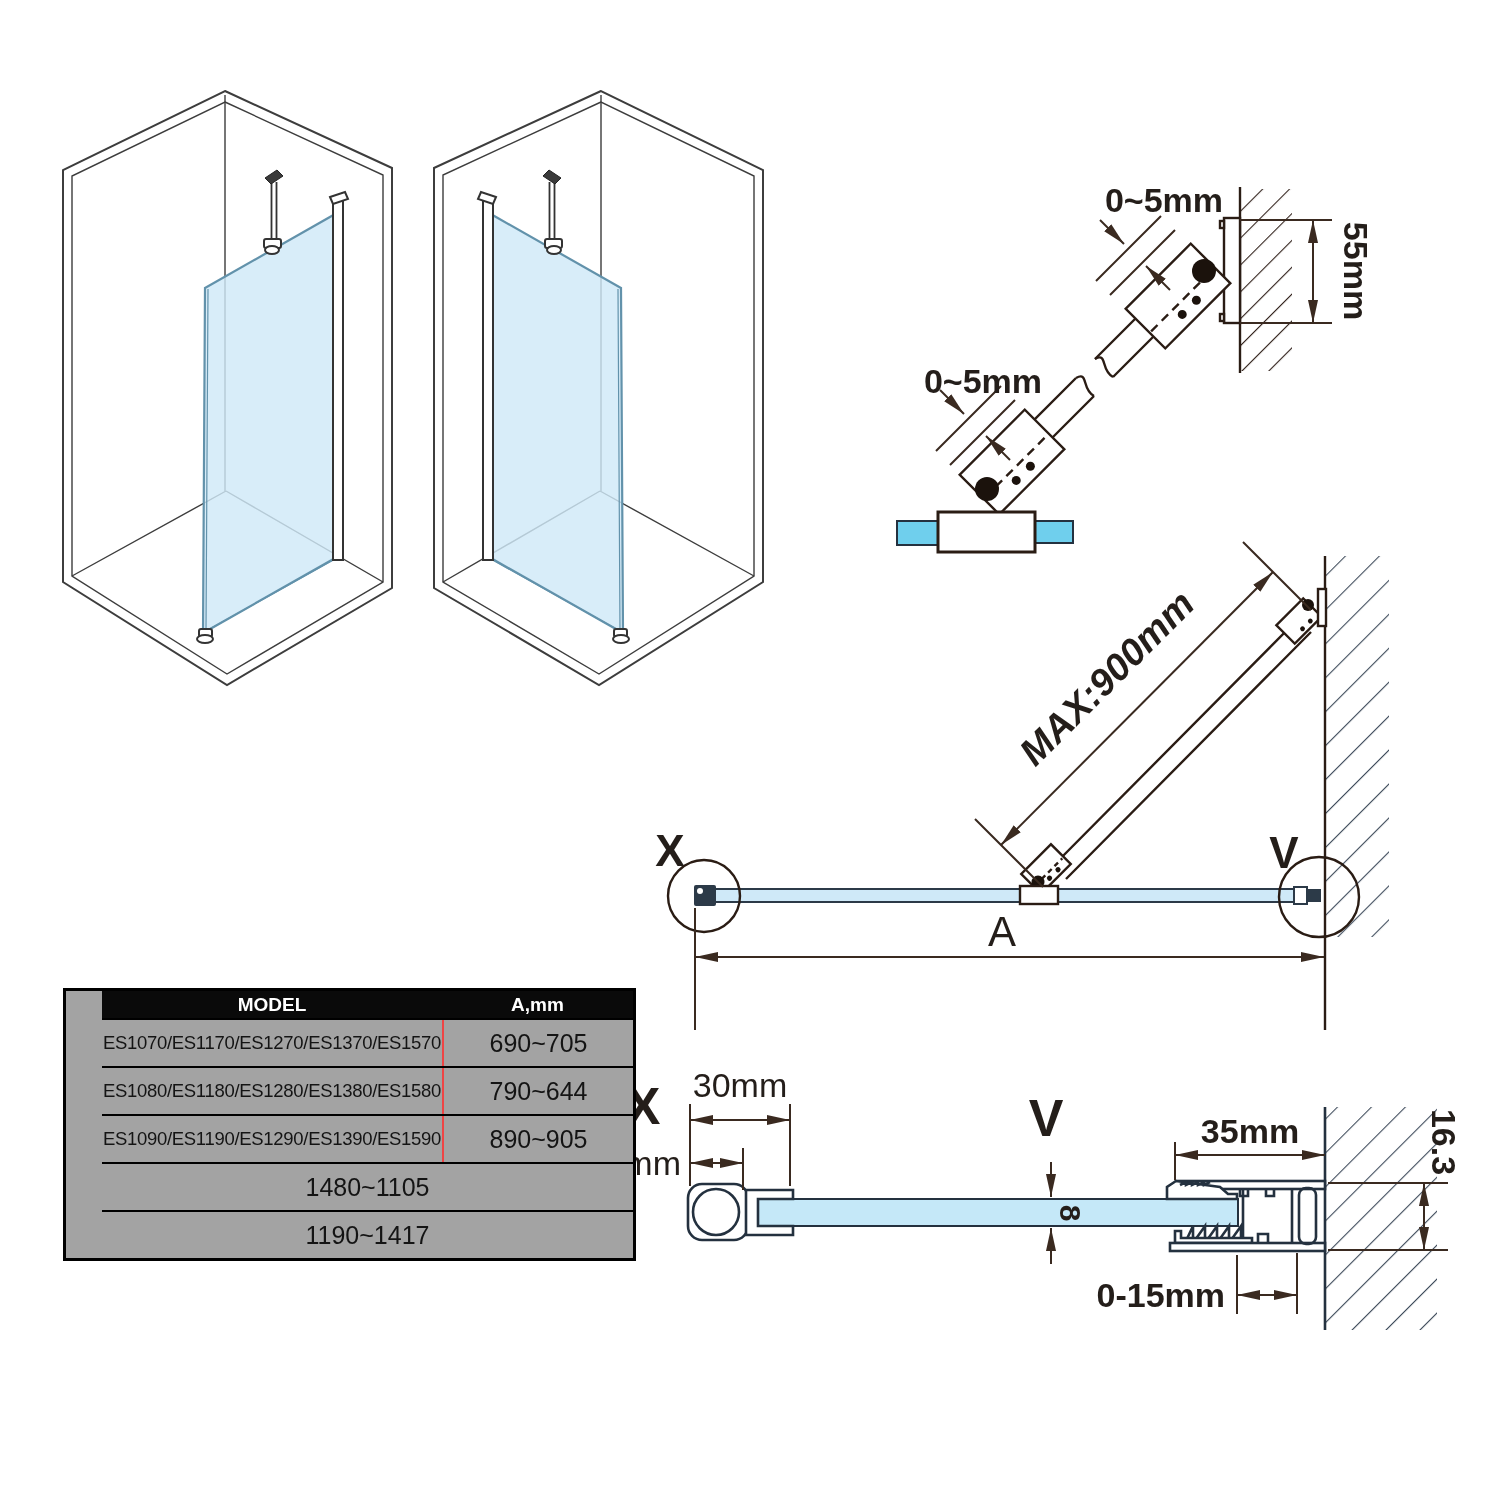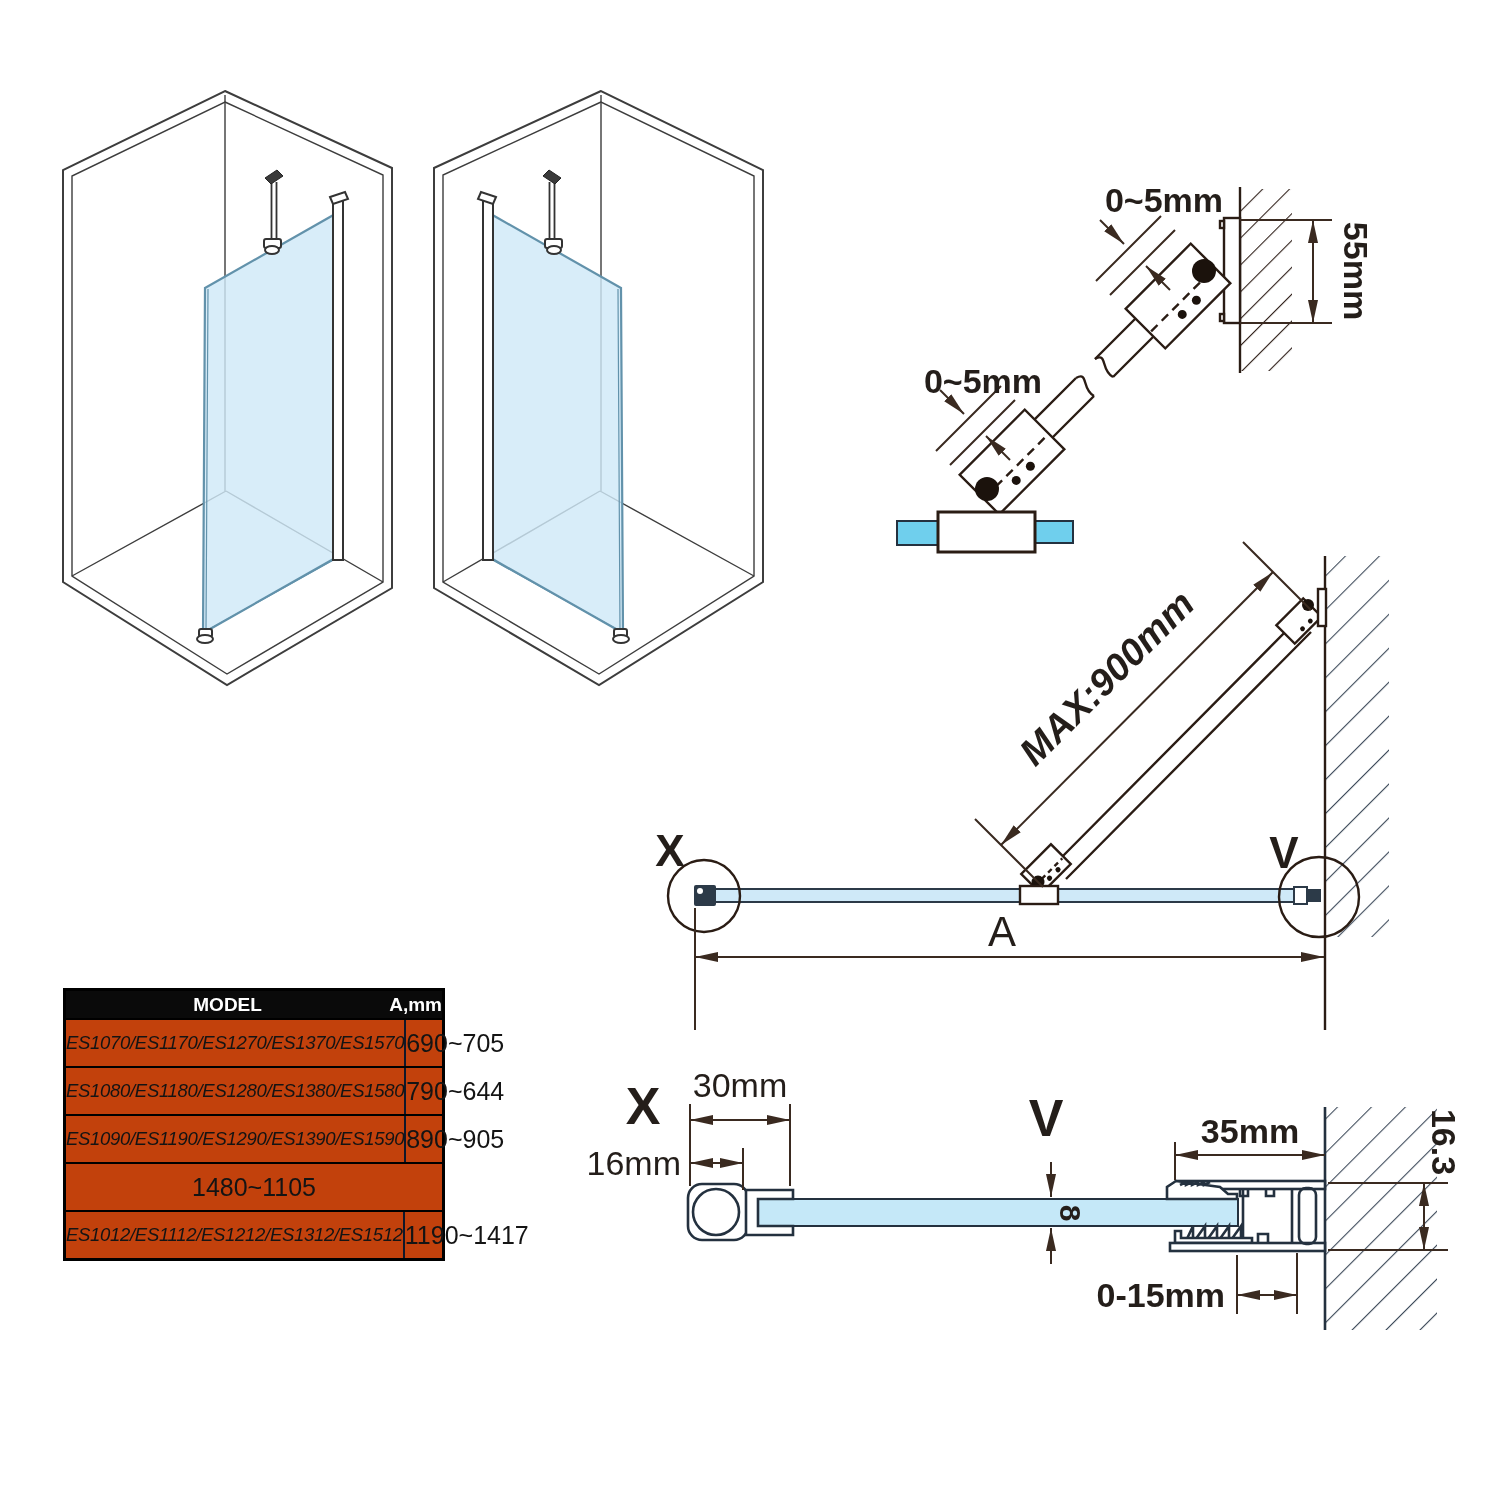--- a/index.html
+++ b/index.html
@@ -17,29 +17,29 @@
   .room{stroke:#3d3d3d;stroke-width:2;fill:none;}
   .roomThin{stroke:#3d3d3d;stroke-width:1.4;fill:none;}
   .hw{fill:#fff;stroke:#333;stroke-width:2;}
   .dim{stroke:#3a2a20;stroke-width:2;fill:none;}
   .brk{stroke:#2a1c14;stroke-width:2.4;fill:none;}
   .brkF{fill:#fff;stroke:#2a1c14;stroke-width:2.4;}
   .prf{stroke:#24313f;stroke-width:2.6;fill:none;}
   .prfF{fill:#fff;stroke:#24313f;stroke-width:2.6;}
   .dot{fill:#1b120c;}
   
-  .spec-table{position:absolute;left:63px;top:988px;width:382px;box-sizing:border-box;
-              border:3px solid #000;background:#c2410c;}
+  .spec-table{position:absolute;left:63px;top:988px;width:573px;box-sizing:border-box;
+              border:3px solid #000;background:#a3a3a3;padding-left:36px;}
   .thead{display:flex;background:#0a0a0a;color:#fff;height:27px;}
   .th{display:flex;align-items:center;justify-content:center;font-weight:bold;font-size:19px;}
   .th.model{width:340px;}
   .th.amm{flex:1;}
   .tr{display:flex;height:46px;border-top:2px solid #000;}
   .td{display:flex;align-items:center;justify-content:center;font-size:18.5px;color:#141414;letter-spacing:-0.3px;}
-  .td.model{width:340px;border-right:2px solid #0f172a;font-style:italic;}
+  .td.model{width:340px;border-right:2px solid #ef4444;}
   .td.amm{flex:1;font-size:25px;letter-spacing:0;}
 </style>
 </head>
 <body>
 
 <div class="stage">
 
 <svg width="1500" height="1500" viewBox="0 0 1500 1500">
   <defs>
     <marker id="arr" viewBox="0 0 24 12" refX="23" refY="6" markerWidth="24" markerHeight="12" orient="auto-start-reverse" markerUnits="userSpaceOnUse">
@@ -236,18 +236,17 @@
     <div class="td amm">790~644</div>
   </div>
   <div class="tr">
     <div class="td model">ES1090/ES1190/ES1290/ES1390/ES1590</div>
     <div class="td amm">890~905</div>
   </div>
   <div class="tr">
     <div class="td amm">1480~1105</div>
   </div>
   <div class="tr">
-    <div class="td model">ES1012/ES1112/ES1212/ES1312/ES1512</div>
     <div class="td amm">1190~1417</div>
   </div>
 </div>
 
 </div>
 
 </body></html>

